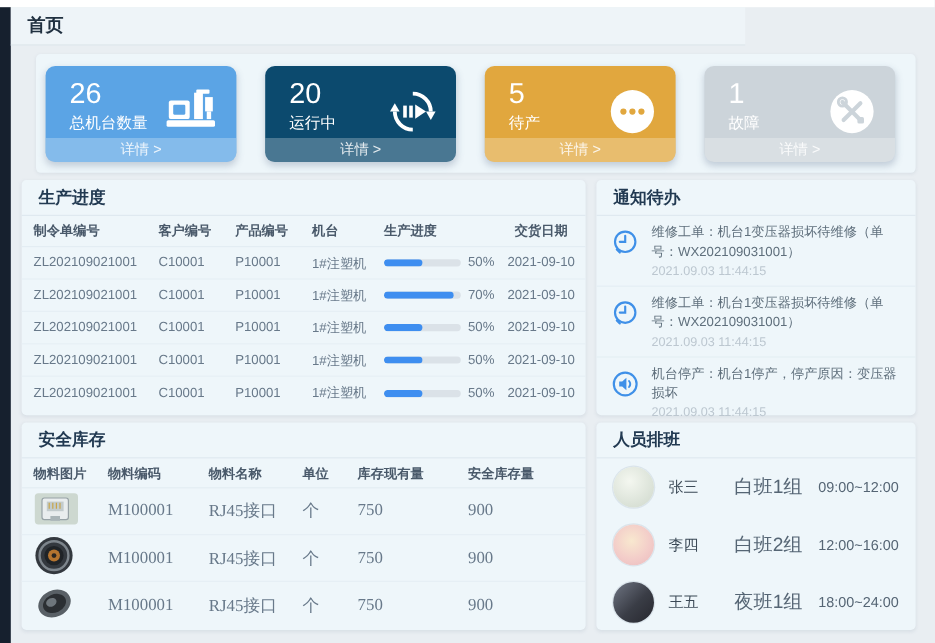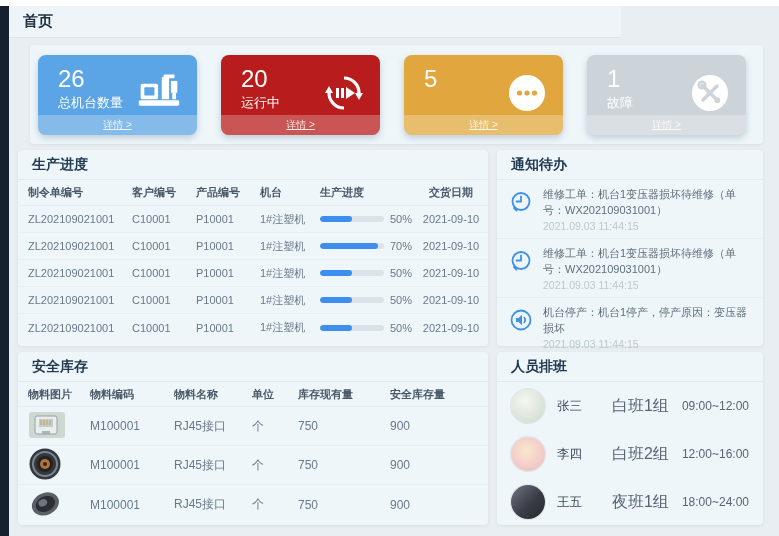--- a/index.html
+++ b/index.html
@@ -30,22 +30,22 @@
     box-shadow:0 3px 6px rgba(90,110,140,.30); color:#fff; overflow:hidden;
     cursor:pointer;
   }
   .stat-card .card-body { padding:10px 14px 0 20px; }
   .stat-value { font-size:24px; line-height:1.15; font-weight:400; }
   .stat-label { font-size:13px; margin-top:2px; }
   .card-icon { position:absolute; right:16px; top:18px; }
   .card-footer {
     position:absolute; left:0; bottom:0; width:100%; height:20px;
     background:rgba(255,255,255,.25);
-    font-size:10px; color:rgba(255,255,255,.85);
-    display:flex; align-items:center; justify-content:center;text-decoration:underline;
+    font-size:12px; color:rgba(255,255,255,.85);
+    display:flex; align-items:center; justify-content:center;
   }
 
   
   .panel {
     position:absolute; background:#eef6fa; border-radius:4px;
     box-shadow:0 1px 3px rgba(120,140,160,.15);
   }
   .panel-title {
     height:30px; display:flex; align-items:center; padding:0 14px;
     font-size:14px; font-weight:bold; color:#223a52;
@@ -75,21 +75,21 @@
   }
   .notify-item:last-child { border-bottom:none; }
   .notify-icon { flex:0 0 26px; margin-top:3px; }
   .notify-body { margin-left:8px; }
   .notify-text { font-size:11px; line-height:1.45; color:#5f6f7c; }
   .notify-time { font-size:10.5px; color:#bcc7d0; margin-top:1px; }
 
   
   .i-grid { display:grid; grid-template-columns:62px 84px 78px 46px 92px 92px; align-items:center; padding:0 10px; }
   .i-head { height:25px; font-size:11px; font-weight:bold; color:#49596a; border-bottom:1px solid #e3edf3; }
-  .i-row  { height:39px; font-size:12px; color:#68798a; border-bottom:1px solid #e6eff5; }
+  .i-row  { height:39px; font-size:14px; color:#68798a; border-bottom:1px solid #e6eff5;font-family:Liberation Serif, serif; }
   .i-row:last-child { border-bottom:none; }
   .i-grid > div { }
   .i-grid > div:first-child { text-align:left; }
 
   
   .staff-row { display:flex; align-items:center; padding:7px 14px; height:48px; }
   .staff-name { width:58px; font-size:12.5px; color:#3c4a57; margin-left:12px; }
   .staff-shift { width:74px; font-size:16px; color:#55London6574; color:#556574; }
   .staff-time { font-size:12px; color:#556574; }
   .avatar { width:34px; height:34px; border-radius:50%; flex:0 0 34px; box-shadow:0 0 0 1px rgba(160,175,190,.25); }
@@ -121,21 +121,21 @@
         <rect x="8" y="14" width="11" height="9" rx="1" fill="#5ba4e5"></rect>
         <rect x="27" y="3" width="8" height="24" fill="#fff"></rect>
         <rect x="37" y="7" width="7" height="13" fill="#fff"></rect>
         <rect x="38.5" y="20" width="4" height="7" fill="#fff"></rect>
         <rect x="29" y="0" width="12" height="4" rx="1" fill="#fff"></rect>
       </svg>
     </span>
     <div class="card-footer">详情 &gt;</div>
   </div>
 
-  <div class="stat-card" style="background: #b91c1c;">
+  <div class="stat-card" style="background: #0c4a6e;">
     <div class="card-body">
       <div class="stat-value">20</div>
       <div class="stat-label">运行中</div>
     </div>
     <span class="card-icon">
       <svg width="40" height="40" viewBox="0 0 40 40">
         <path d="M20 5 A15 15 0 0 1 35 20" fill="none" stroke="#fff" stroke-width="3.2"></path>
         <path d="M20 35 A15 15 0 0 1 5 20" fill="none" stroke="#fff" stroke-width="3.2"></path>
         <polygon points="31,20 39,20 35,27" fill="#fff"></polygon>
         <polygon points="9,20 1,20 5,13" fill="#fff"></polygon>
@@ -143,20 +143,21 @@
         <rect x="17" y="15" width="3" height="10" fill="#fff"></rect>
         <polygon points="22,14 22,26 31,20" fill="#fff"></polygon>
       </svg>
     </span>
     <div class="card-footer">详情 &gt;</div>
   </div>
 
   <div class="stat-card" style="background: rgb(225, 167, 62);">
     <div class="card-body">
       <div class="stat-value">5</div>
+      <div class="stat-label">待产</div>
     </div>
     <span class="card-icon">
       <svg width="40" height="40" viewBox="0 0 40 40">
         <circle cx="20" cy="20" r="18" fill="#fff"></circle>
         <circle cx="12.5" cy="20" r="2.6" fill="#e1a73e"></circle>
         <circle cx="20" cy="20" r="2.6" fill="#e1a73e"></circle>
         <circle cx="27.5" cy="20" r="2.6" fill="#e1a73e"></circle>
       </svg>
     </span>
     <div class="card-footer">详情 &gt;</div>

